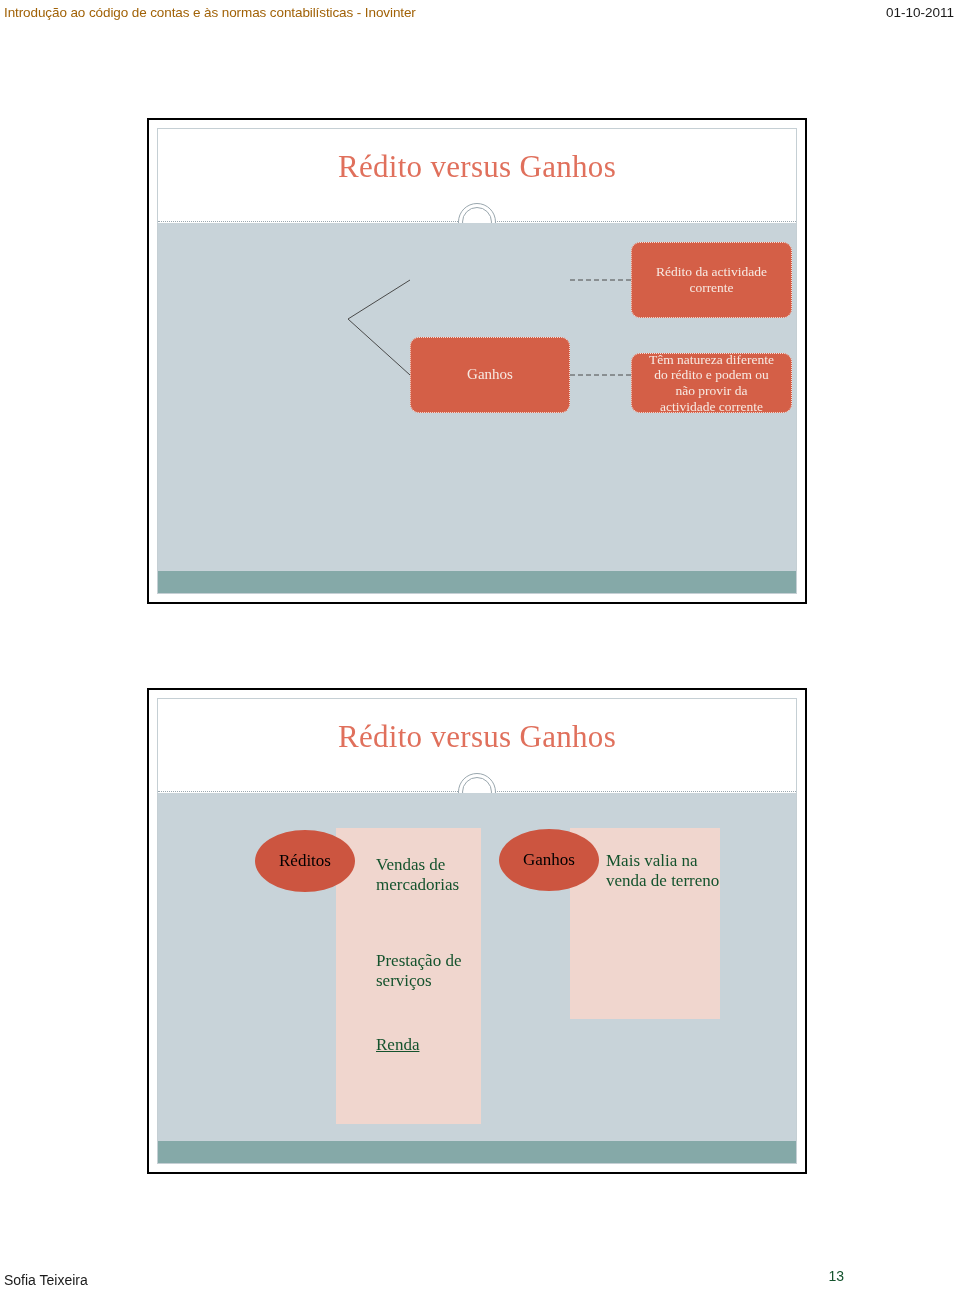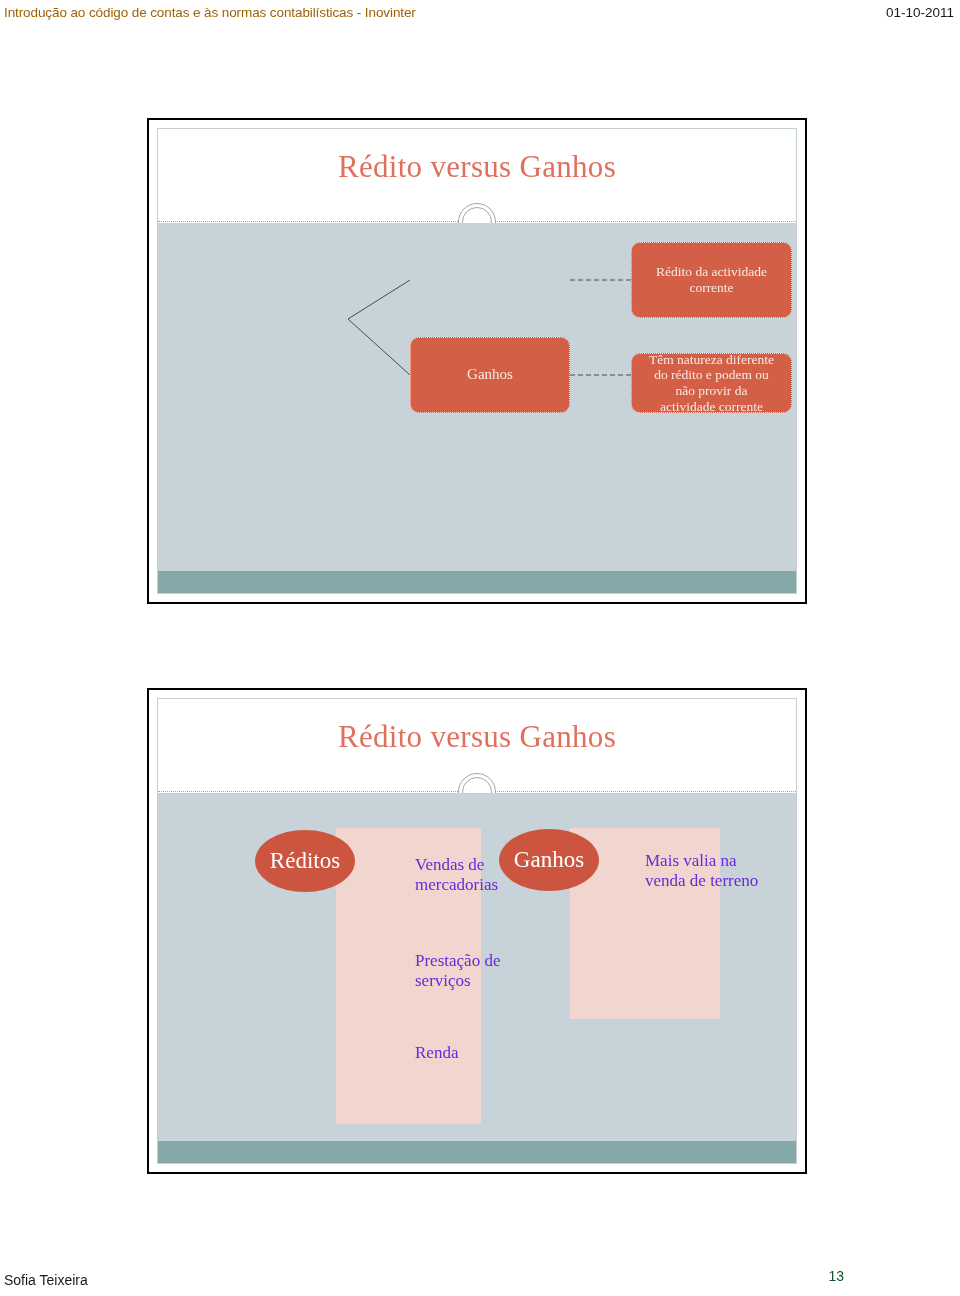--- a/index.html
+++ b/index.html
@@ -187,42 +187,41 @@
   }
   #panel-reditos { left: 178px; top: 35px;  width: 145px; height: 296px; }
   #panel-ganhos  { left: 412px; top: 35px;  width: 150px; height: 191px; }
 
   .circle-label {
     position: absolute;
     width: 100px;
     height: 62px;
     border-radius: 50%;
     background: #cc5540;
-    color: #ffffff;
-    font-family: "Liberation Serif", serif;
-    font-size: 23px;
+    color: #000000;
+    font-family: "Liberation Serif", serif;
+    font-size: 17px;
     display: flex;
     align-items: center;
     justify-content: center;
     text-align: center;
   }
   #circle-reditos { left: 97px;  top: 37px; }
   #circle-ganhos  { left: 341px; top: 36px; }
 
   .panel-text {
     position: absolute;
     font-family: "Liberation Serif", serif;
     font-size: 17px;
-    color: #6d28d9;
+    color: #14532d;
     line-height: 1.2;
-    margin-left: 39px;
   }
   #txt-vendas    { left: 218px; top: 62px;  width: 130px; }
   #txt-prestacao { left: 218px; top: 158px; width: 130px; }
-  #txt-renda     { left: 218px; top: 250px; width: 130px; }
+  #txt-renda     { left: 218px; top: 242px; width: 130px; text-decoration: underline; }
   #txt-maisvalia { left: 448px; top: 58px;  width: 130px; }
 </style>
 </head>
 <body>
 
 <div class="page-header">
   <div class="hdr-title">Introdução ao código de contas e às normas contabilísticas - Inovinter</div>
   <div class="hdr-date">01-10-2011</div>
 </div>
 

